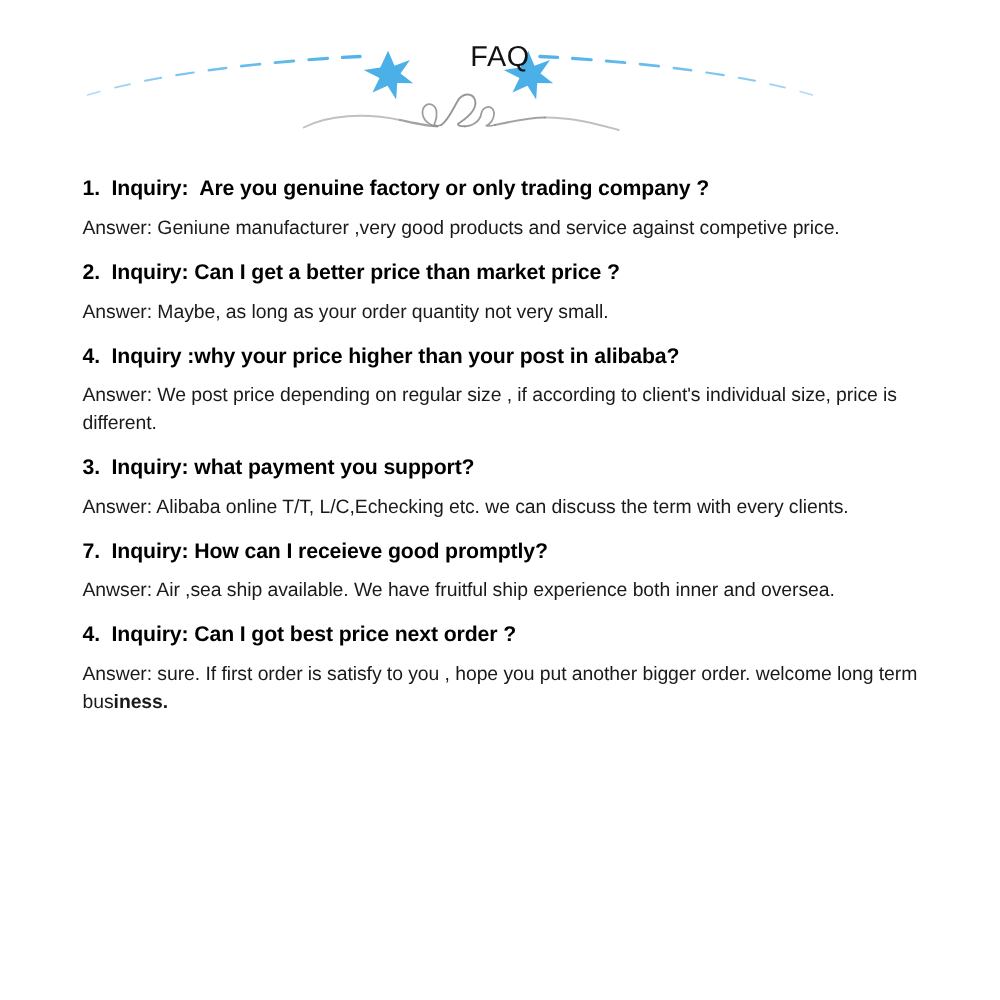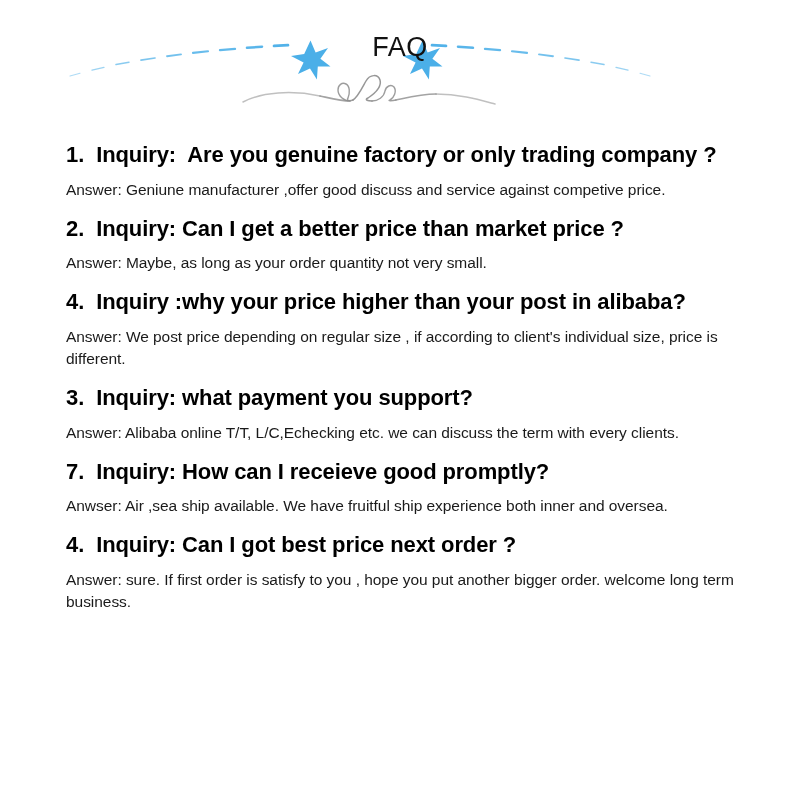--- a/index.html
+++ b/index.html
@@ -28,57 +28,57 @@
     left: 0;
     display: block;
   }
   .faq-title {
     position: absolute;
     left: 0;
     top: 34px;
     width: 800px;
     text-align: center;
     font-family: "Liberation Sans", sans-serif;
-    font-size: 27px;
+    font-size: 23px;
     font-weight: 400;
     letter-spacing: 0.5px;
     color: #121212;
     line-height: 1;
   }
 
   
   .faq-list {
     position: absolute;
     left: 66px;
     top: 140px;
     width: 690px;
   }
   .faq-item {
     margin-bottom: 13px;
   }
   .question {
     font-family: "Liberation Sans", sans-serif;
-    font-size: 22px;
+    font-size: 17px;
     font-weight: bold;
     color: #000000;
     line-height: 1.35;
     margin: 0 0 9px 0;
     white-space: pre;
     letter-spacing: -0.1px;
   }
   .answer {
     font-family: "Liberation Sans", sans-serif;
     font-size: 15.5px;
     font-weight: 400;
     color: #1a1a1a;
     line-height: 1.42;
     margin: 0;
     letter-spacing: -0.05px;
   }
-  .answer .bold-tail { font-weight: normal; }
+  .answer .bold-tail { font-weight: bold; }
 </style>
 </head>
 <body>
 
 <div class="header">
 
   <svg class="header-svg" width="800" height="125" viewBox="0 0 800 125">
 
     <g stroke="#4BAFE8" stroke-linecap="round" fill="none">
 
@@ -160,21 +160,21 @@
     </g>
   </svg>
 
   <div class="faq-title">FAQ</div>
 </div>
 
 <div class="faq-list">
 
   <div class="faq-item">
     <p class="question">1.  Inquiry:  Are you genuine factory or only trading company ?</p>
-    <p class="answer">Answer: Geniune manufacturer ,offer good discuss and service against competive price.</p>
+    <p class="answer">Answer: Geniune manufacturer ,very good products and service against competive price.</p>
   </div>
 
   <div class="faq-item">
     <p class="question">2.  Inquiry: Can I get a better price than market price ?</p>
     <p class="answer">Answer: Maybe, as long as your order quantity not very small.</p>
   </div>
 
   <div class="faq-item">
     <p class="question">4.  Inquiry :why your price higher than your post in alibaba?</p>
     <p class="answer">Answer: We post price depending on regular size , if according to client's individual size, price is different.</p>

